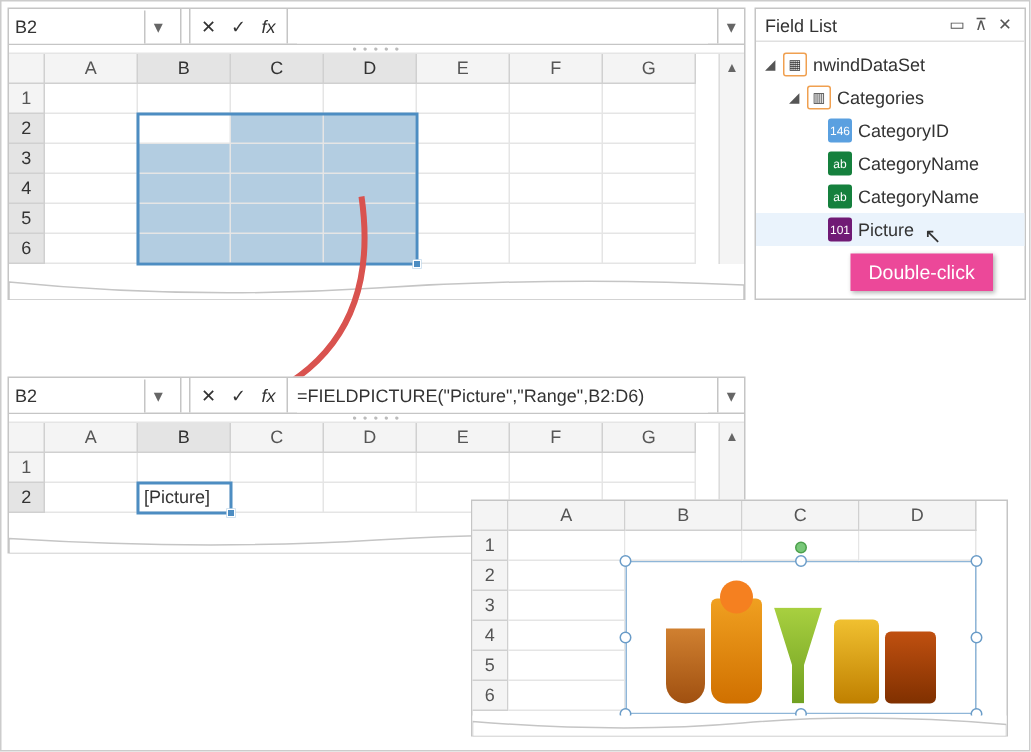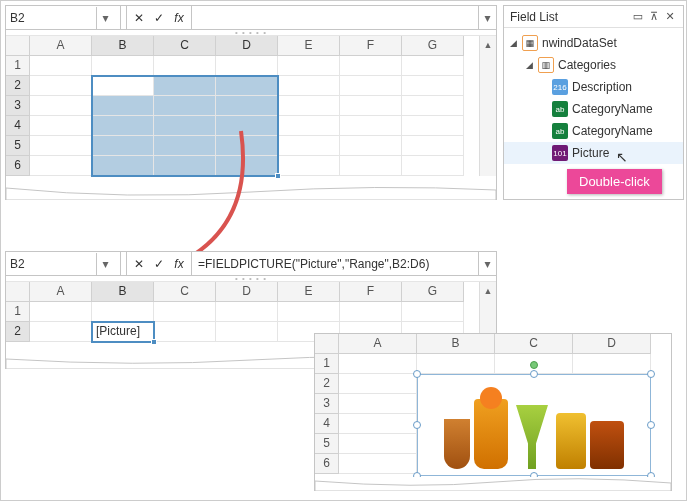--- a/index.html
+++ b/index.html
@@ -200,22 +200,22 @@
       <span class="tw">◢</span>
       <span class="tic ds">▦</span>
       <span>nwindDataSet</span>
     </div>
     <div class="node l2">
       <span class="tw">◢</span>
       <span class="tic tb">▥</span>
       <span>Categories</span>
     </div>
     <div class="node l3">
-      <span class="tic num">216</span>
-      <span>Description</span>
+      <span class="tic num">146</span>
+      <span>CategoryID</span>
     </div>
     <div class="node l3">
       <span class="tic txt">ab</span>
       <span>CategoryName</span>
     </div>
     <div class="node l3">
       <span class="tic txt">ab</span>
       <span>CategoryName</span>
     </div>
     <div class="node l3 act">

